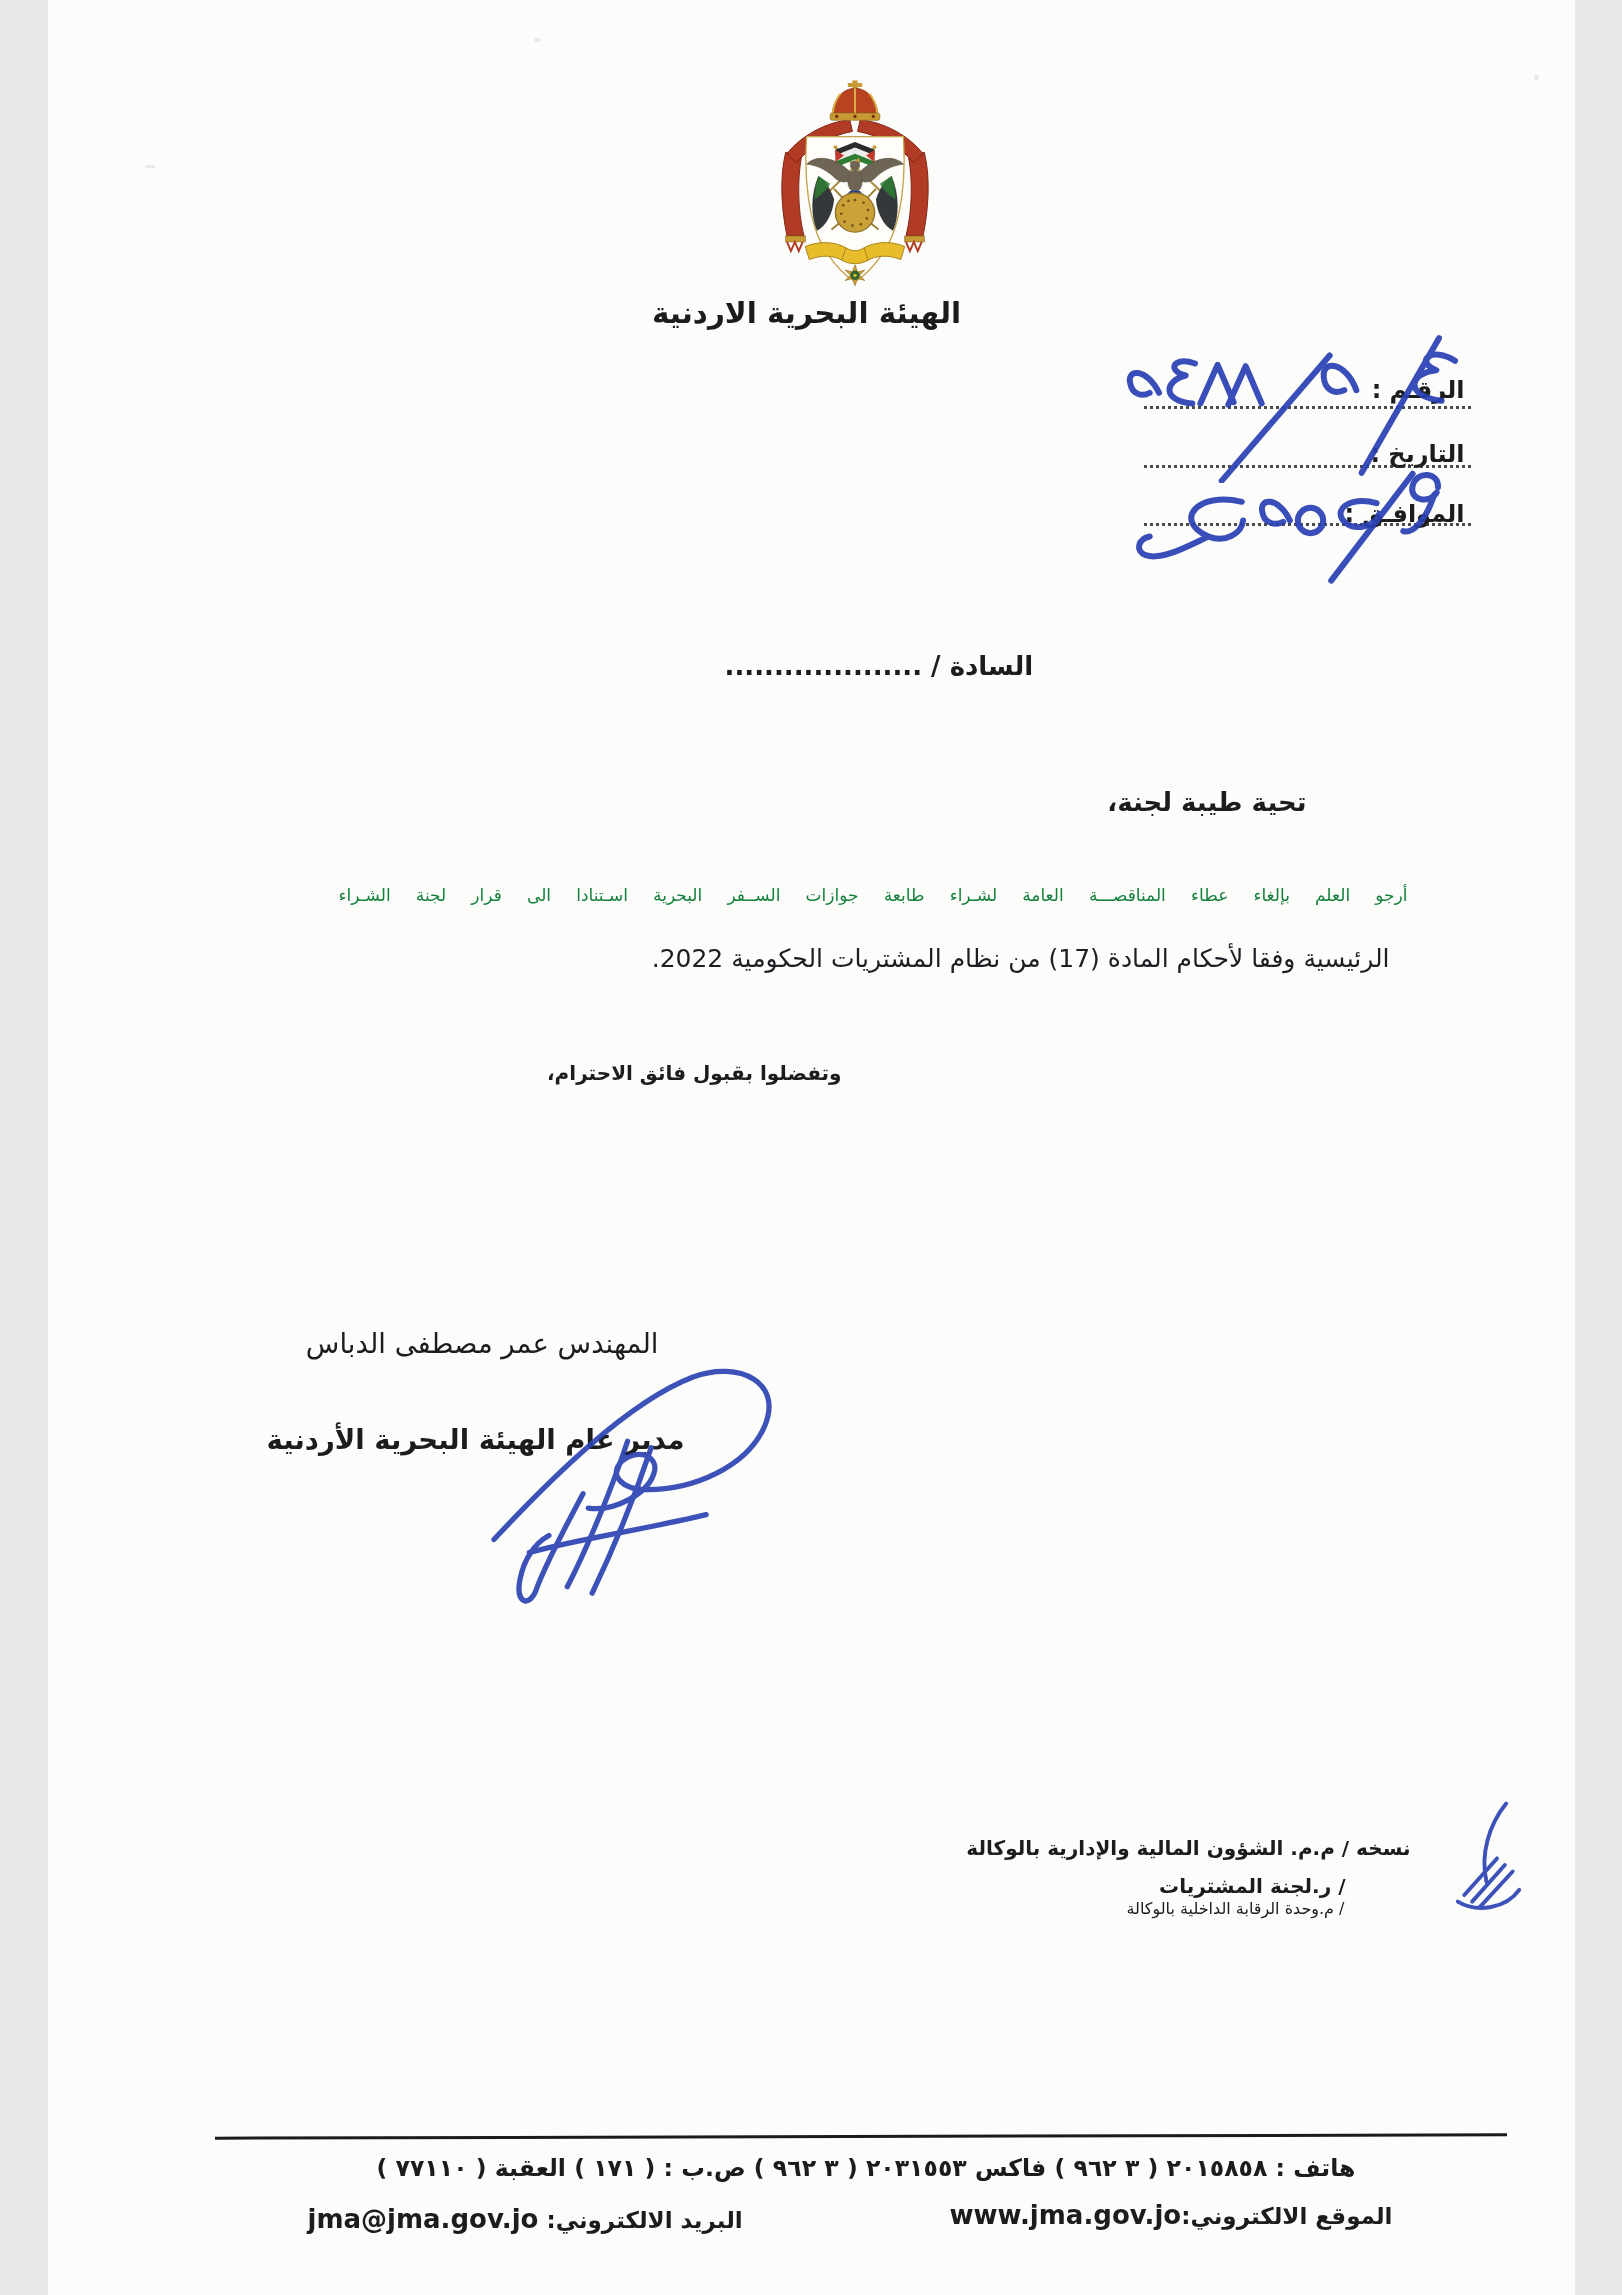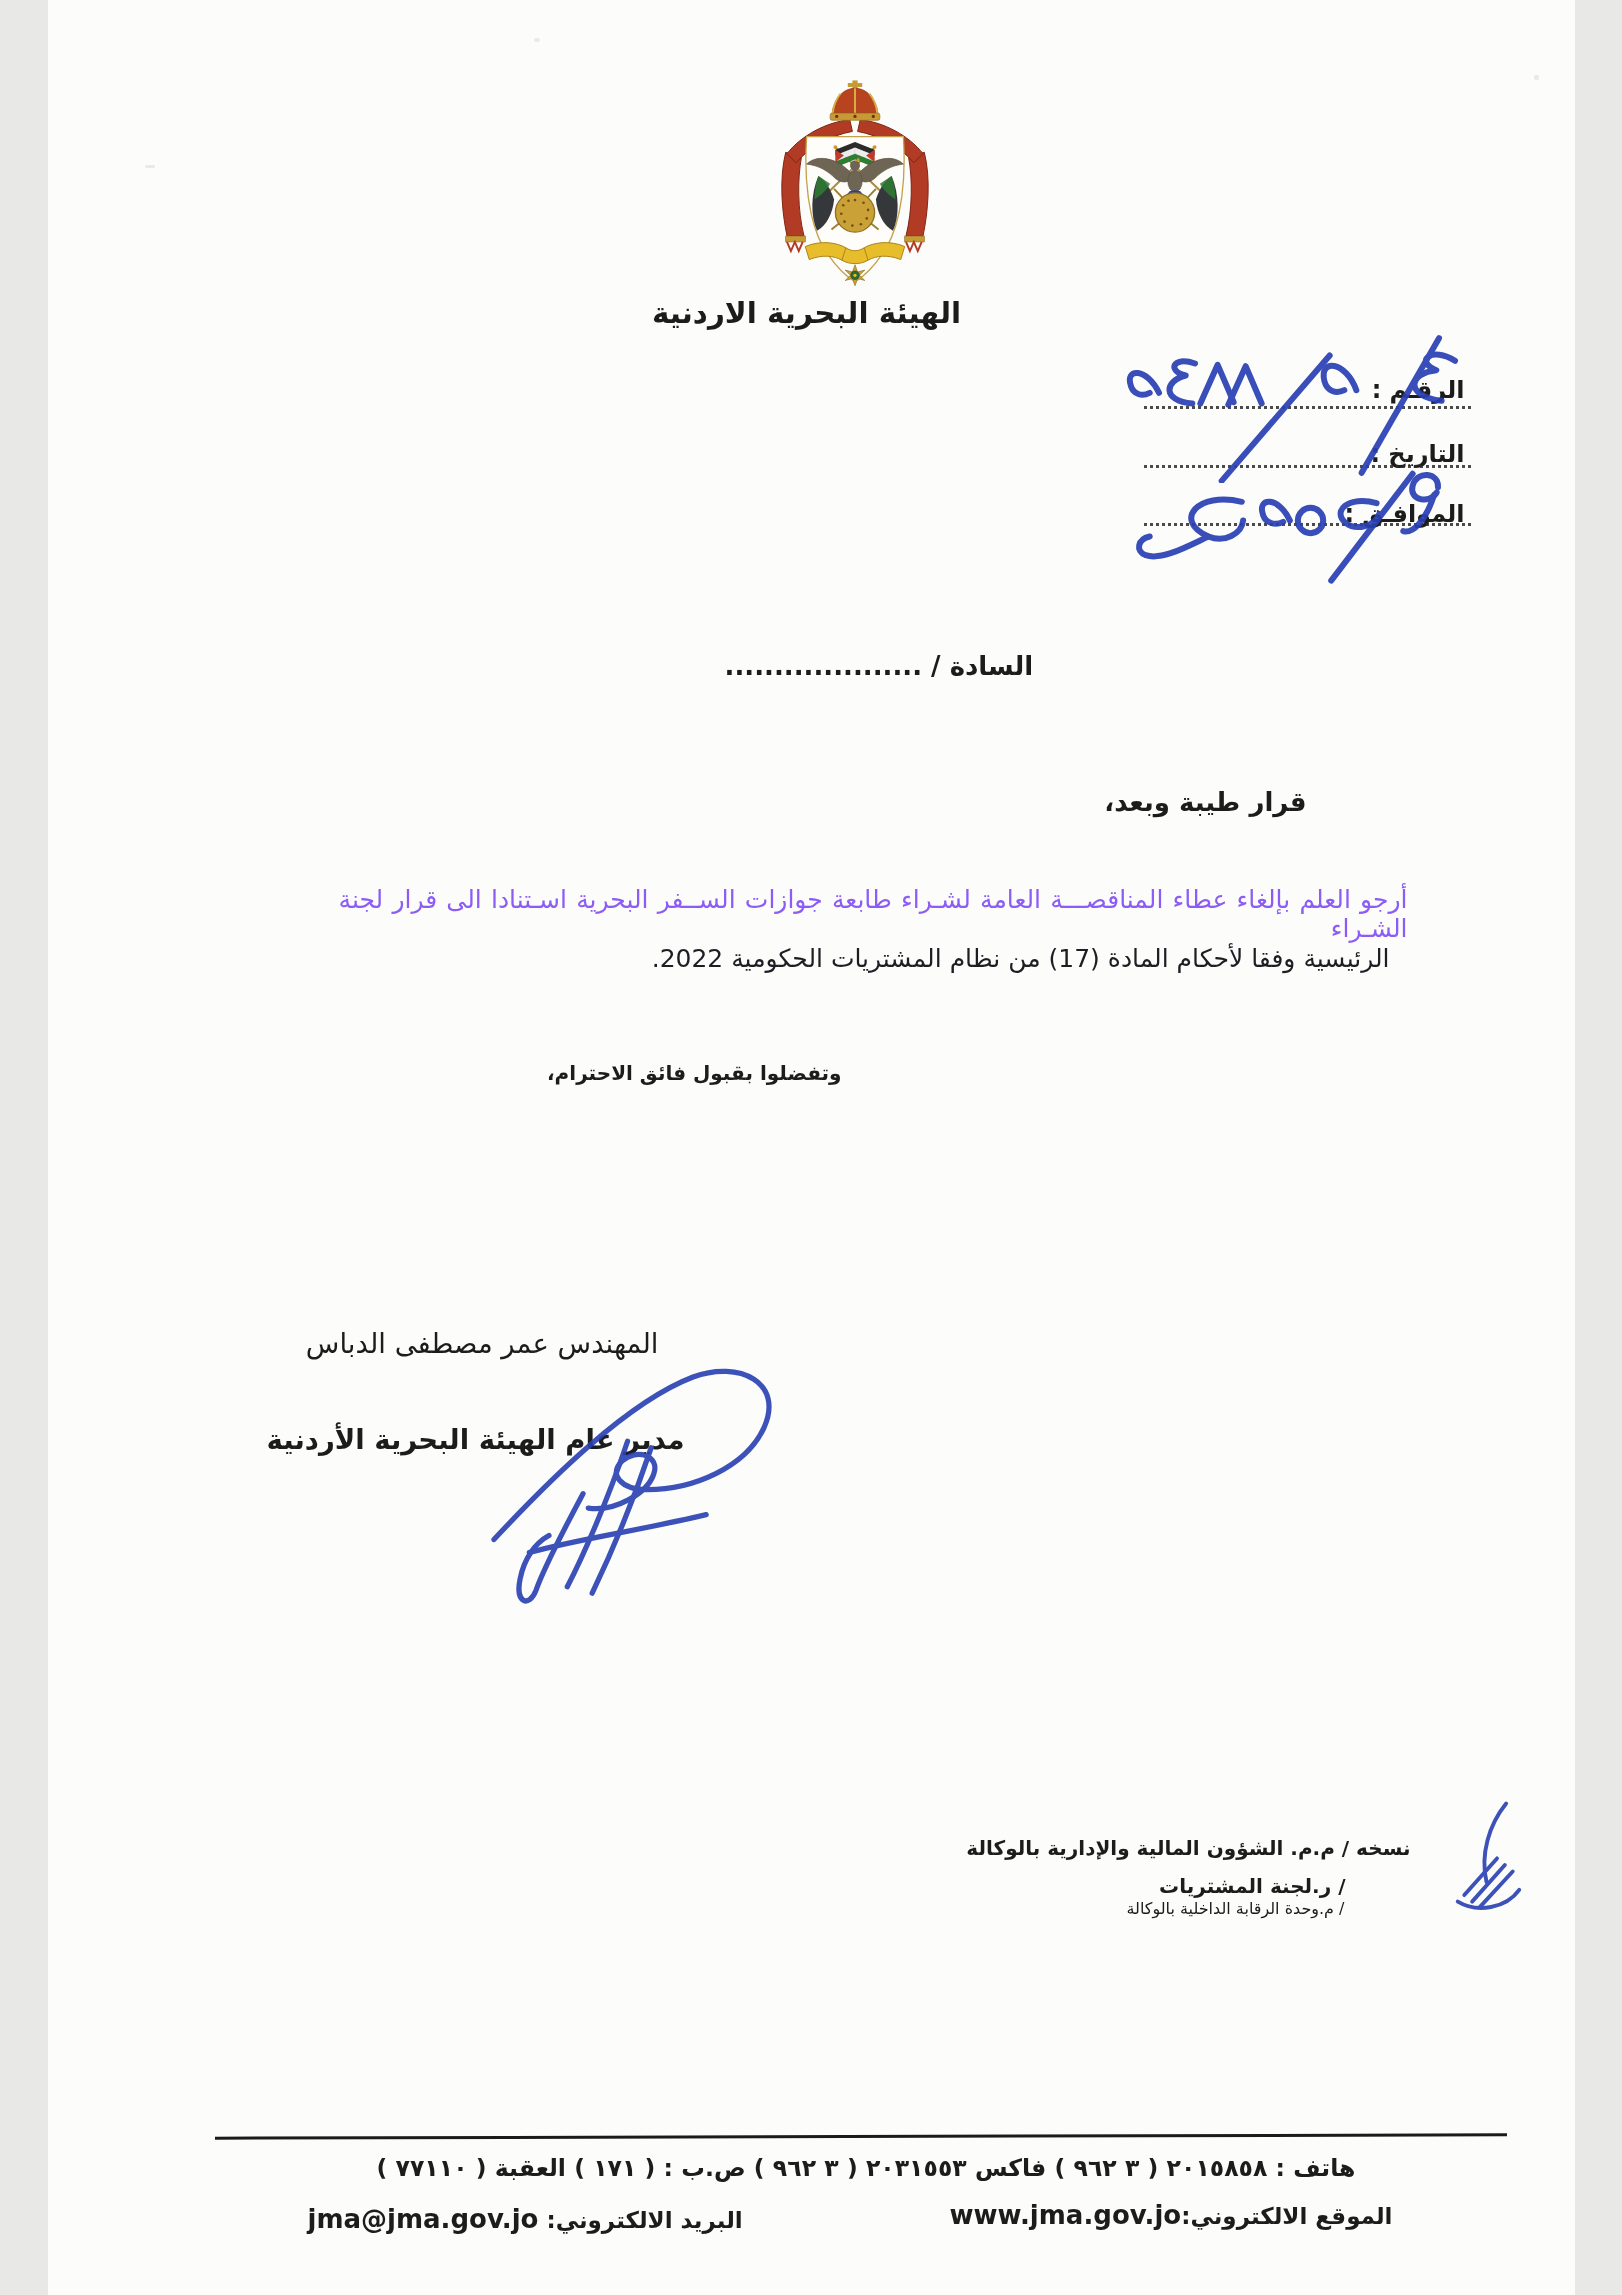--- a/index.html
+++ b/index.html
@@ -6,22 +6,22 @@
   .page{position:relative;width:1527px;height:2295px;background:#fcfcfa;margin:0 auto;
         font-family:"DejaVu Sans",sans-serif;color:#1c1c1c;overflow:hidden;}
   .abs{position:absolute;}
   .rtl{direction:rtl;unicode-bidi:plaintext;white-space:nowrap;}
   .b{font-weight:bold;}
   .page-title{left:576px;top:296px;width:366px;text-align:center;font-size:29.4px;font-weight:bold;letter-spacing:0.7px;}
   .ref-label{right:110px;font-size:24px;font-weight:bold;}
   .dotline{left:1096px;width:327px;height:0;border-bottom:3.9px dotted #2b2b2b;opacity:.85;}
   .addressee{left:677px;top:651px;font-size:26px;font-weight:bold;}
   .greeting{right:268px;top:787px;font-size:26px;font-weight:bold;}
-  .body1{left:291px;top:885px;width:1069px;font-size:25px;direction:rtl;
-         text-align:justify;text-align-last:justify;color:#8b5cf6;}
+  .body1{left:291px;top:885px;width:1069px;font-size:17px;direction:rtl;
+         text-align:justify;text-align-last:justify;color:#15803d;}
   .body2{right:185px;top:944px;font-size:25px;color:#1d1d24;margin-left:40px;}
   .closing{right:733px;top:1061px;font-size:20px;font-weight:bold;}
   .sig-name{right:916px;top:1327px;font-size:27.5px;font-weight:normal;}
   .sig-title{right:890px;top:1423px;font-size:27.5px;font-weight:bold;}
   .copy1{right:164px;top:1836px;font-size:20px;font-weight:bold;}
   .copy2{right:229px;top:1874px;font-size:20px;font-weight:bold;}
   .copy3{right:230px;top:1899px;font-size:16px;font-weight:normal;}
   .footer-rule{left:167px;width:1292px;top:2135px;height:3.3px;background:#1b1b1b;transform:rotate(-.15deg);}
   .footer-contact{left:177px;width:1283px;top:2154px;font-size:23.6px;font-weight:bold;text-align:center;}
   .footer-site{right:182px;top:2200px;font-size:23px;font-weight:bold;text-align:right;}
@@ -148,21 +148,21 @@
       <path d="M398,66 C356,54 330,78 352,96 C368,108 396,100 402,82"></path>
       <path d="M318,92 a19,19 0 1 1 -38,0 a19,19 0 1 1 38,0"></path>
       <path d="M268,92 C252,56 218,56 228,84 C232,96 246,100 258,94"></path>
       <path d="M196,64 C130,48 92,92 146,116 C170,126 196,112 198,92"></path>
       <path d="M146,116 C112,132 76,152 52,144 C36,138 40,120 58,116"></path>
     </svg>
   </div>
 
   <div class="abs rtl addressee">السادة / ....................</div>
 
-  <div class="abs rtl greeting">قرار طيبة وبعد،</div>
+  <div class="abs rtl greeting">تحية طيبة لجنة،</div>
 
   <div class="abs body1">أرجو العلم بإلغاء عطاء المناقصـــة العامة لشـراء طابعة جوازات الســفر البحرية اسـتنادا الى قرار لجنة الشـراء</div>
   <div class="abs rtl body2">الرئيسية وفقا لأحكام المادة (17) من نظام المشتريات الحكومية 2022.</div>
 
   <div class="abs rtl closing">وتفضلوا بقبول فائق الاحترام،</div>
 
   <div class="abs rtl sig-name">المهندس عمر مصطفى الدباس</div>
   <div class="abs rtl sig-title">مدير عام الهيئة البحرية الأردنية</div>
 
   <div class="abs" style="left:383px;top:1343px;width:380px;height:262px;">

